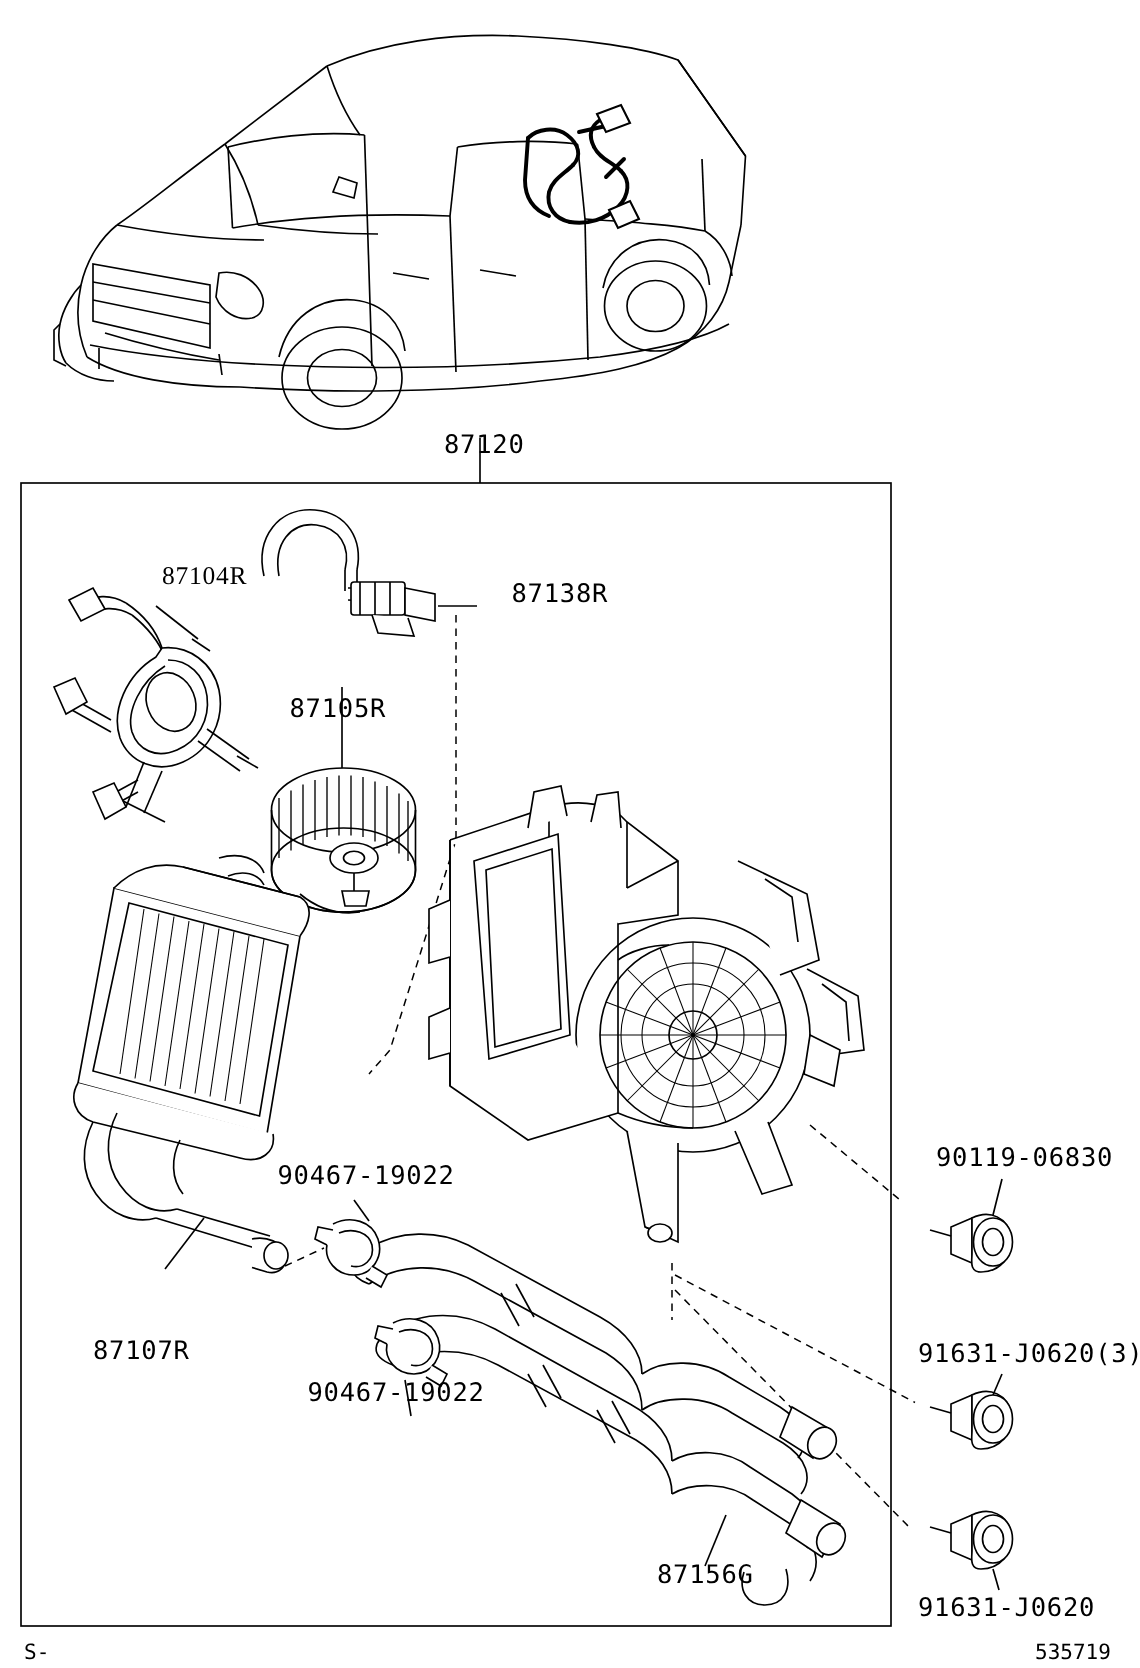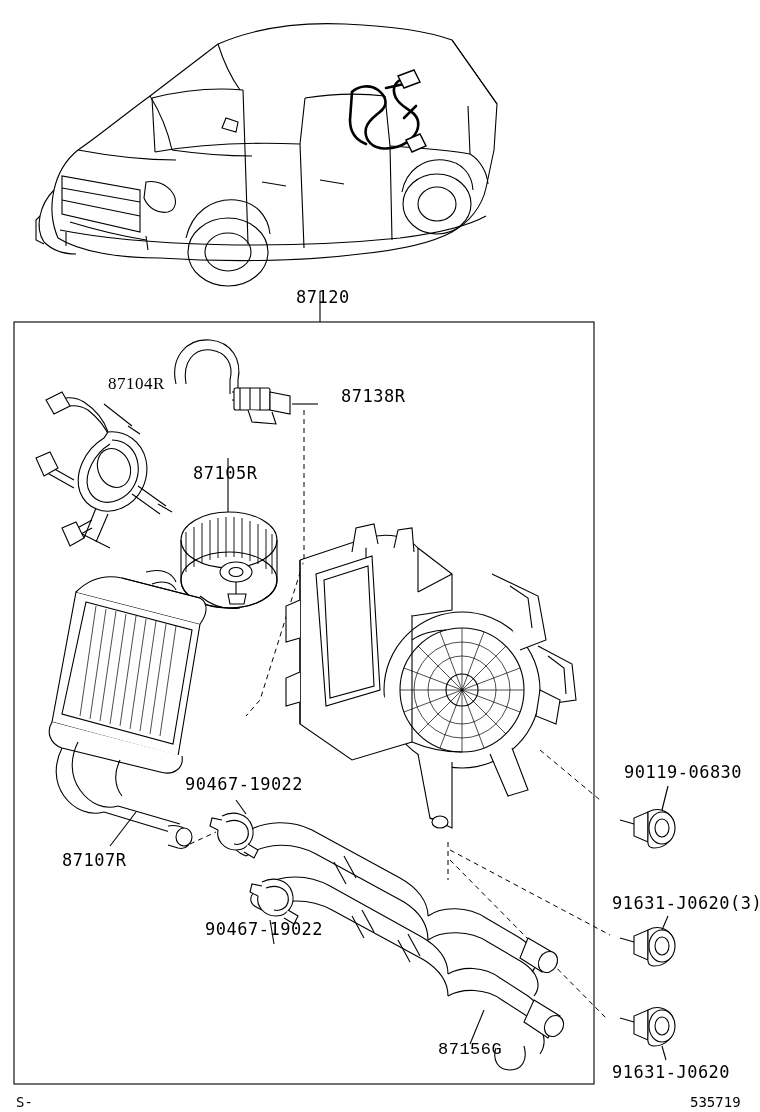--- a/index.html
+++ b/index.html
@@ -368,24 +368,24 @@
   <path class="ln" d="M668 786 L662 810"></path>
   <path class="ln" d="M668 916 L662 930"></path>
   <path class="ln" d="M666 1060 L662 1046"></path>
 
 </svg>
 
 <div class="lbl" style="left:296px; top:287px;">87120</div>
 <div class="lbl" style="left:108px; top:374px;font-family:Liberation Serif, serif;">87104R</div>
 <div class="lbl" style="left:325px; top:386px;margin-left:16px;">87138R</div>
 <div class="lbl" style="left:193px; top:435px;margin-top:28px;">87105R</div>
-<div class="lbl" style="left:62px; top:850px;">87107R</div>
+<div class="lbl" style="left:62px; top:891px;">87107R</div>
 <div class="lbl" style="left:185px; top:774px;">90467-19022</div>
 <div class="lbl" style="left:205px; top:919px;">90467-19022</div>
-<div class="lbl" style="left:438px; top:1040px;font-family:Liberation Mono, monospace;">87156G</div>
+<div class="lbl" style="left:438px; top:1040px;">87156G</div>
 <div class="lbl" style="left:612px; top:762px;margin-left:12px;">90119-06830</div>
 <div class="lbl" style="left:612px; top:893px;">91631-J0620(3)</div>
 <div class="lbl" style="left:612px; top:1062px;">91631-J0620</div>
 
 <div class="corner" style="left:16px; top:1094px;">S-</div>
 <div class="corner" style="left:690px; top:1094px;">535719</div>
 
 </div>
 
 </body></html>

